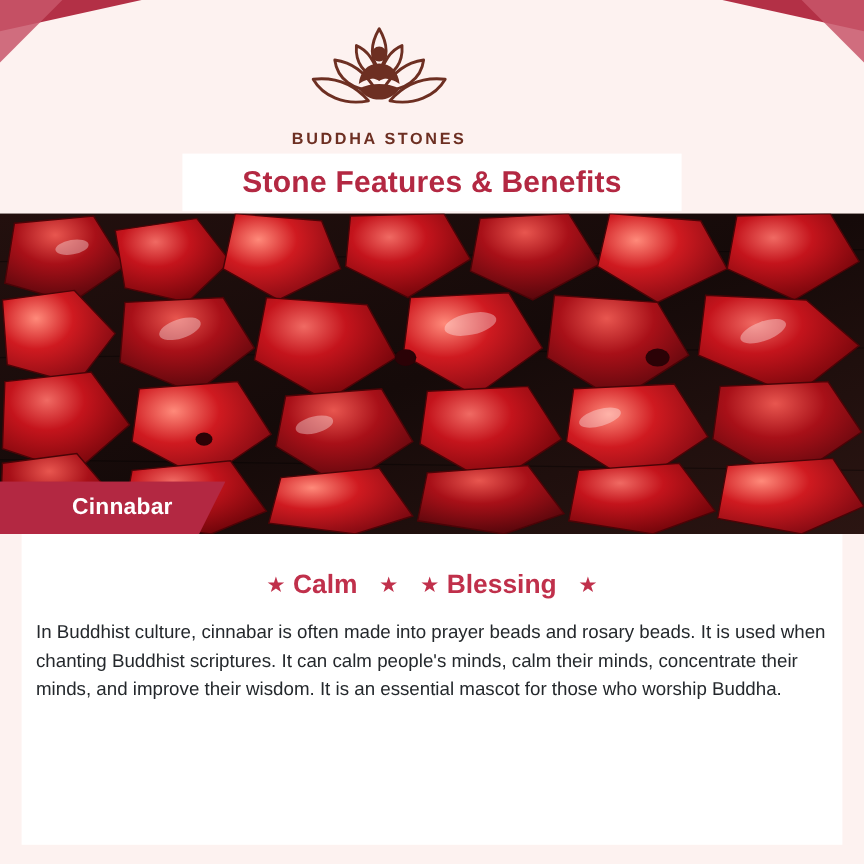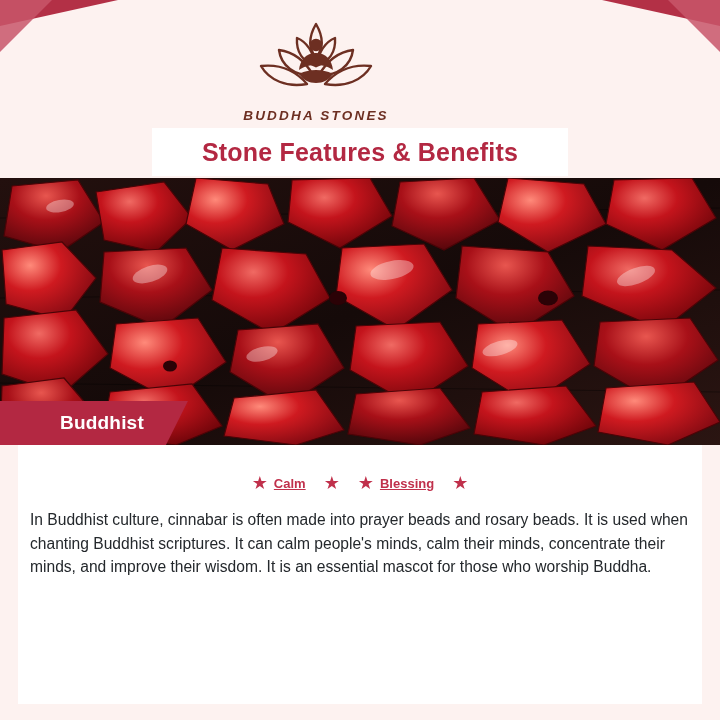--- a/index.html
+++ b/index.html
@@ -64,21 +64,20 @@
     border-top: 52px solid #c8566a;
     border-left: 52px solid transparent;
     opacity: 0.85;
   }
 
   .brand {
     position: absolute;
     left: 0; top: 18px;
     width: 632px;
     text-align: center;
-    font-style: italic;
   }
 
   .logo-mark {
     display: block;
     margin: 0 auto;
   }
 
   .brand-name {
     display: block;
     margin-top: 6px;
@@ -163,23 +162,22 @@
     gap: 6px;
     white-space: nowrap;
   }
   .benefit .star {
     color: #c0304b;
     font-size: 18px;
     line-height: 1;
   }
   .benefit .label {
     color: #c0304b;
-    font-size: 13px;
+    font-size: 22px;
     font-weight: 700;
-    text-decoration: underline;
   }
 
   .description {
     margin: 16px auto 0 auto;
     width: 660px;
     font-size: 15.6px;
     line-height: 1.52;
     color: #24282c;
     text-align: left;
   }
@@ -326,21 +324,21 @@
         <ellipse cx="392" cy="92" rx="22" ry="9" transform="rotate(-12 392 92)"></ellipse>
         <ellipse cx="636" cy="98" rx="20" ry="8" transform="rotate(-20 636 98)"></ellipse>
         <ellipse cx="262" cy="176" rx="16" ry="7" transform="rotate(-14 262 176)"></ellipse>
         <ellipse cx="500" cy="170" rx="18" ry="7" transform="rotate(-16 500 170)"></ellipse>
         <ellipse cx="60" cy="28" rx="14" ry="6" transform="rotate(-10 60 28)"></ellipse>
       </g>
     </svg>
   </div>
 
   <div class="caption-tag">
-    <span class="caption-text">Buddhist</span>
+    <span class="caption-text">Cinnabar</span>
   </div>
 
   <div class="content">
 
     <div class="benefits">
       <div class="benefit">
         <span class="star">★</span>
         <span class="label">Calm</span>
       </div>
       <div class="benefit">

